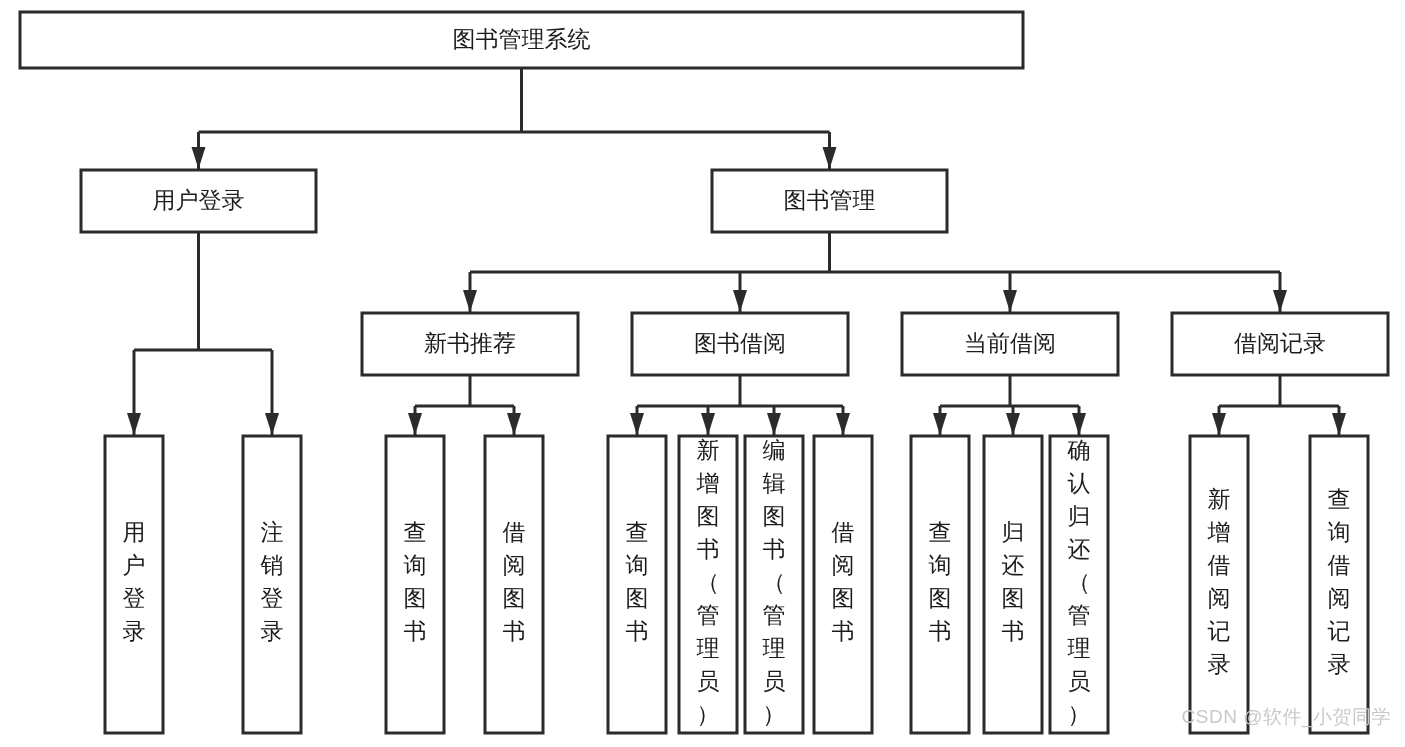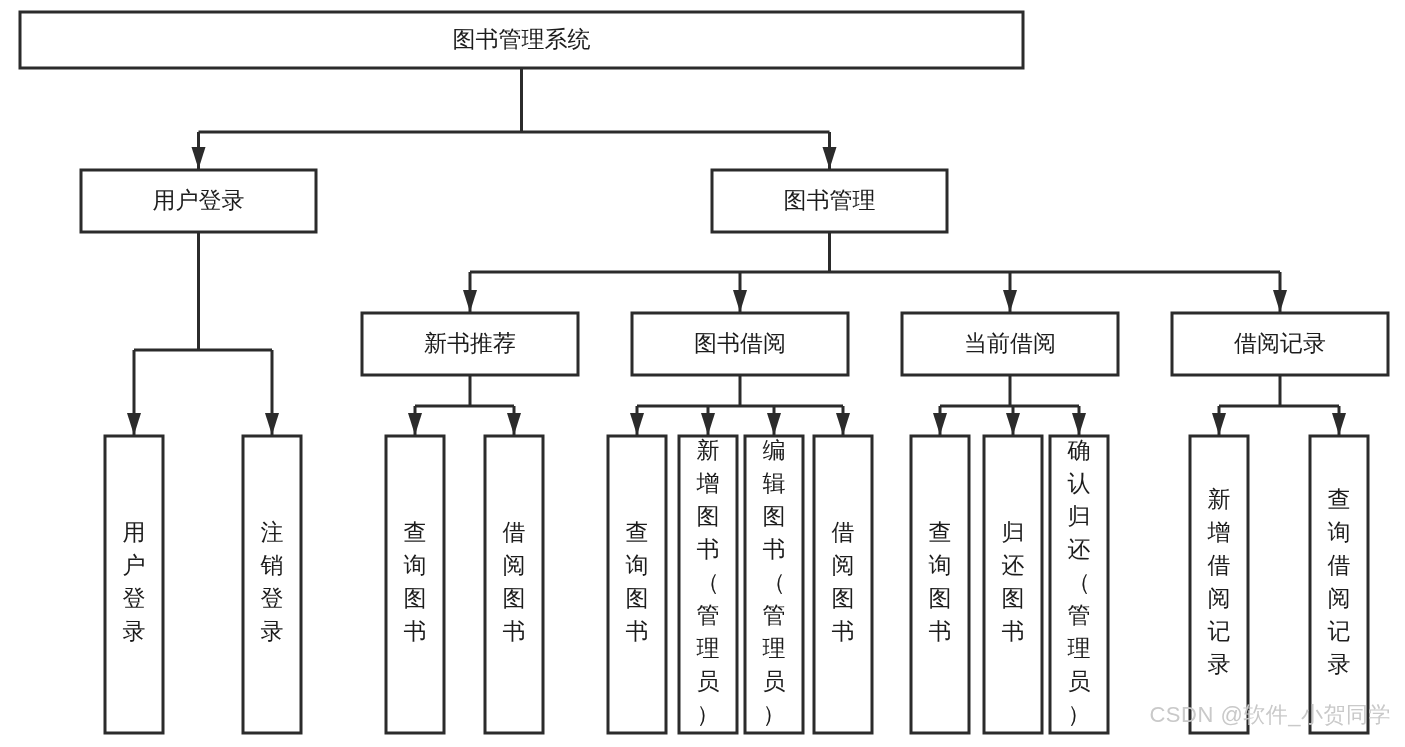--- a/index.html
+++ b/index.html
@@ -51,21 +51,21 @@
     fill: #1c1c1c;
     font-family: "Liberation Sans", "DejaVu Sans", sans-serif;
     font-size: 23px;
     text-anchor: middle;
   }
   .watermark {
     position: absolute;
     right: 14px;
     bottom: 6px;
     color: #c9c9c9;
-    font-size: 22px;
+    font-size: 19px;
     font-family: "Liberation Sans", "DejaVu Sans", sans-serif;
     letter-spacing: 0.5px;
     white-space: nowrap;
     user-select: none;
   }
 </style>
 </head>
 <body>
 
 <div id="diagram-root">

